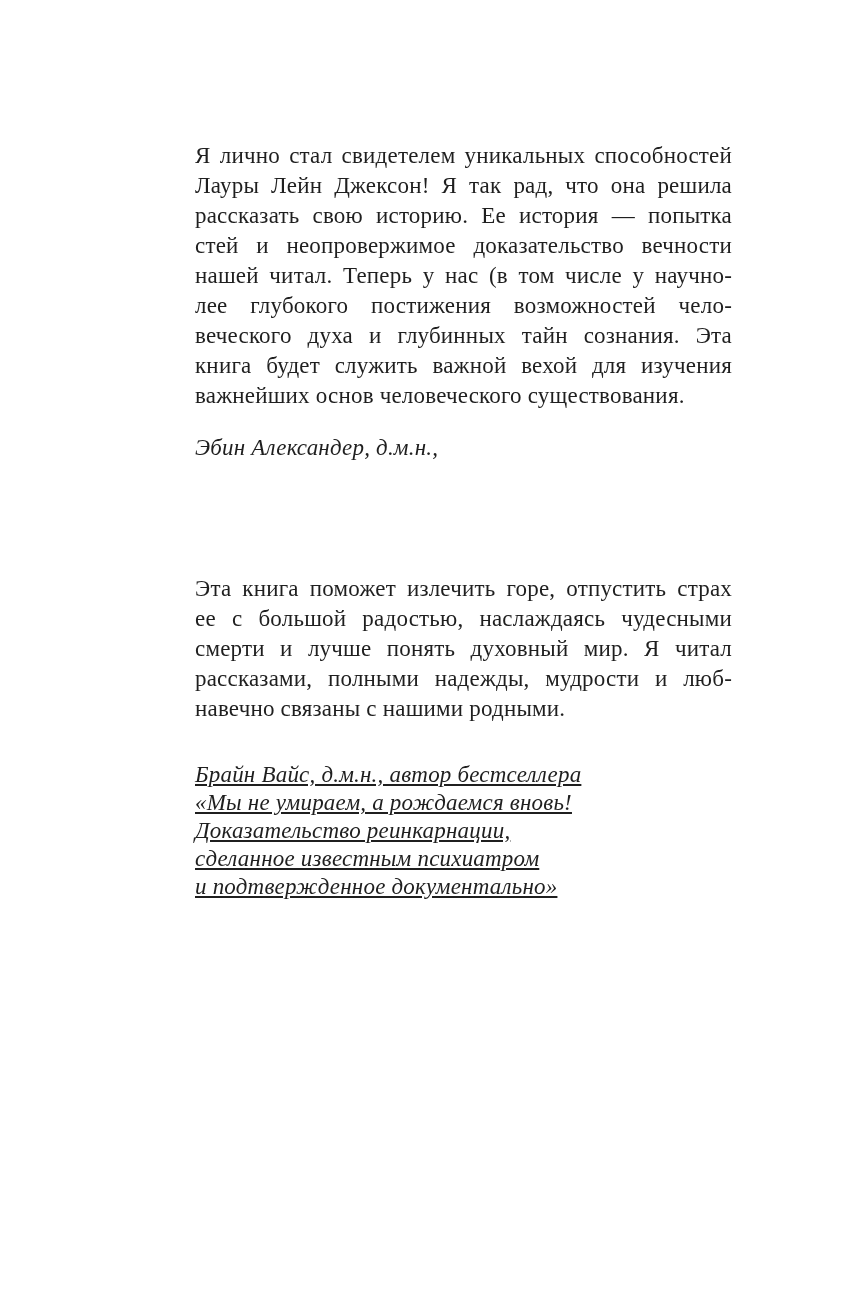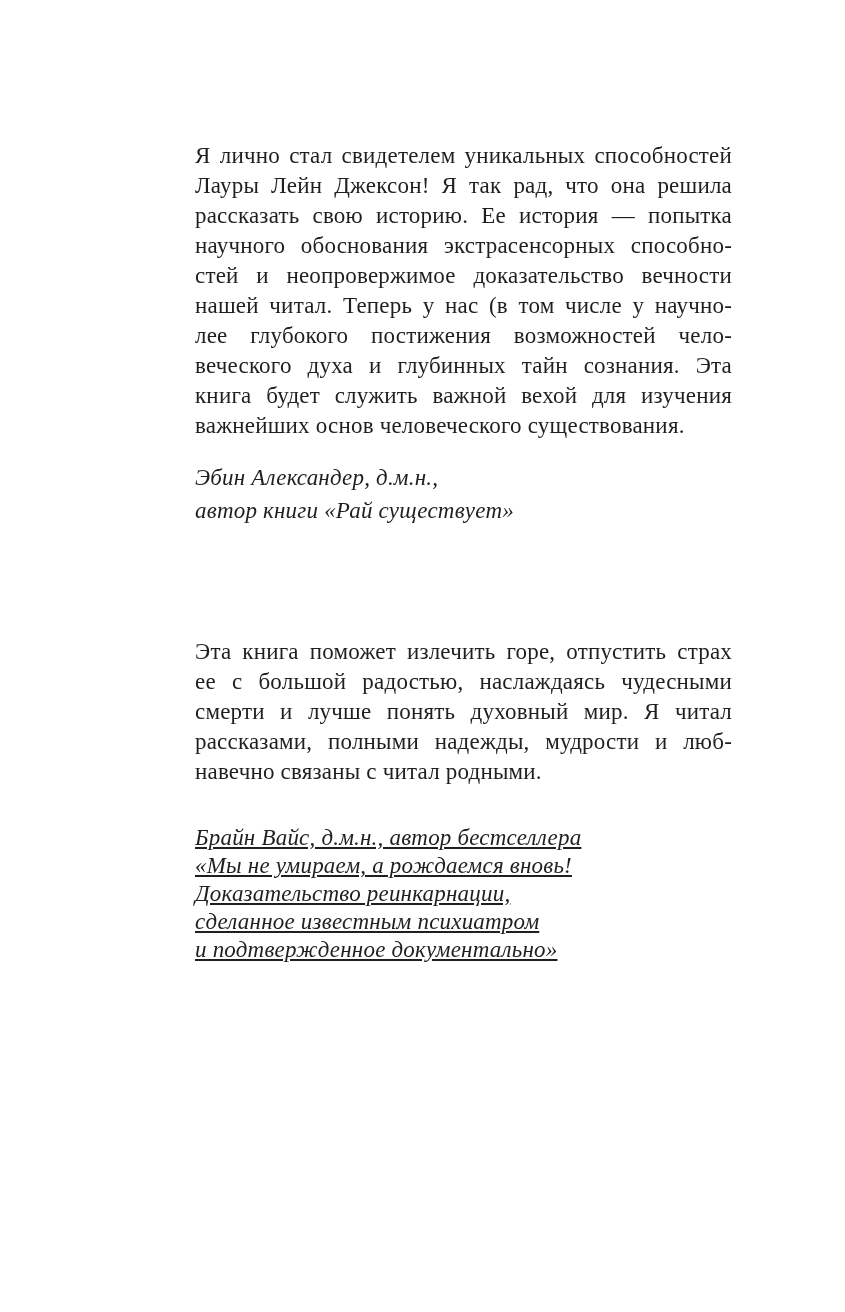--- a/index.html
+++ b/index.html
@@ -48,40 +48,38 @@
 </head>
 <body>
 
 <div class="page">
   <div class="content">
 
     <div class="paragraph-1">
         <div class="body-line">Я лично стал свидетелем уникальных способностей</div>
         <div class="body-line">Лауры Лейн Джексон! Я так рад, что она решила</div>
         <div class="body-line">рассказать свою историю. Ее история — попытка</div>
-        <div class="body-line">научного обоснования экстрасенсорных способно-</div>
         <div class="body-line">стей и неопровержимое доказательство вечности</div>
         <div class="body-line">нашей читал. Теперь у нас (в том числе у научно-</div>
         <div class="body-line">лее глубокого постижения возможностей чело-</div>
         <div class="body-line">веческого духа и глубинных тайн сознания. Эта</div>
         <div class="body-line">книга будет служить важной вехой для изучения</div>
         <div class="body-line last">важнейших основ человеческого существования.</div>
       </div>
 
     <div class="attribution-1">
         <div class="attr-line">Эбин Александер, д.м.н.,</div>
-        <div class="attr-line last">автор книги «Рай существует»</div>
       </div>
 
     <div class="paragraph-2">
         <div class="body-line">Эта книга поможет излечить горе, отпустить страх</div>
         <div class="body-line">ее с большой радостью, наслаждаясь чудесными</div>
         <div class="body-line">смерти и лучше понять духовный мир. Я читал</div>
         <div class="body-line">рассказами, полными надежды, мудрости и люб-</div>
-        <div class="body-line last">навечно связаны с читал родными.</div>
+        <div class="body-line last">навечно связаны с нашими родными.</div>
       </div>
 
     <div class="attribution-2">
         <div class="attr-line">Брайн Вайс, д.м.н., автор бестселлера</div>
         <div class="attr-line">«Мы не умираем, а рождаемся вновь!</div>
         <div class="attr-line">Доказательство реинкарнации,</div>
         <div class="attr-line">сделанное известным психиатром</div>
         <div class="attr-line last">и подтвержденное документально»</div>
       </div>
 

